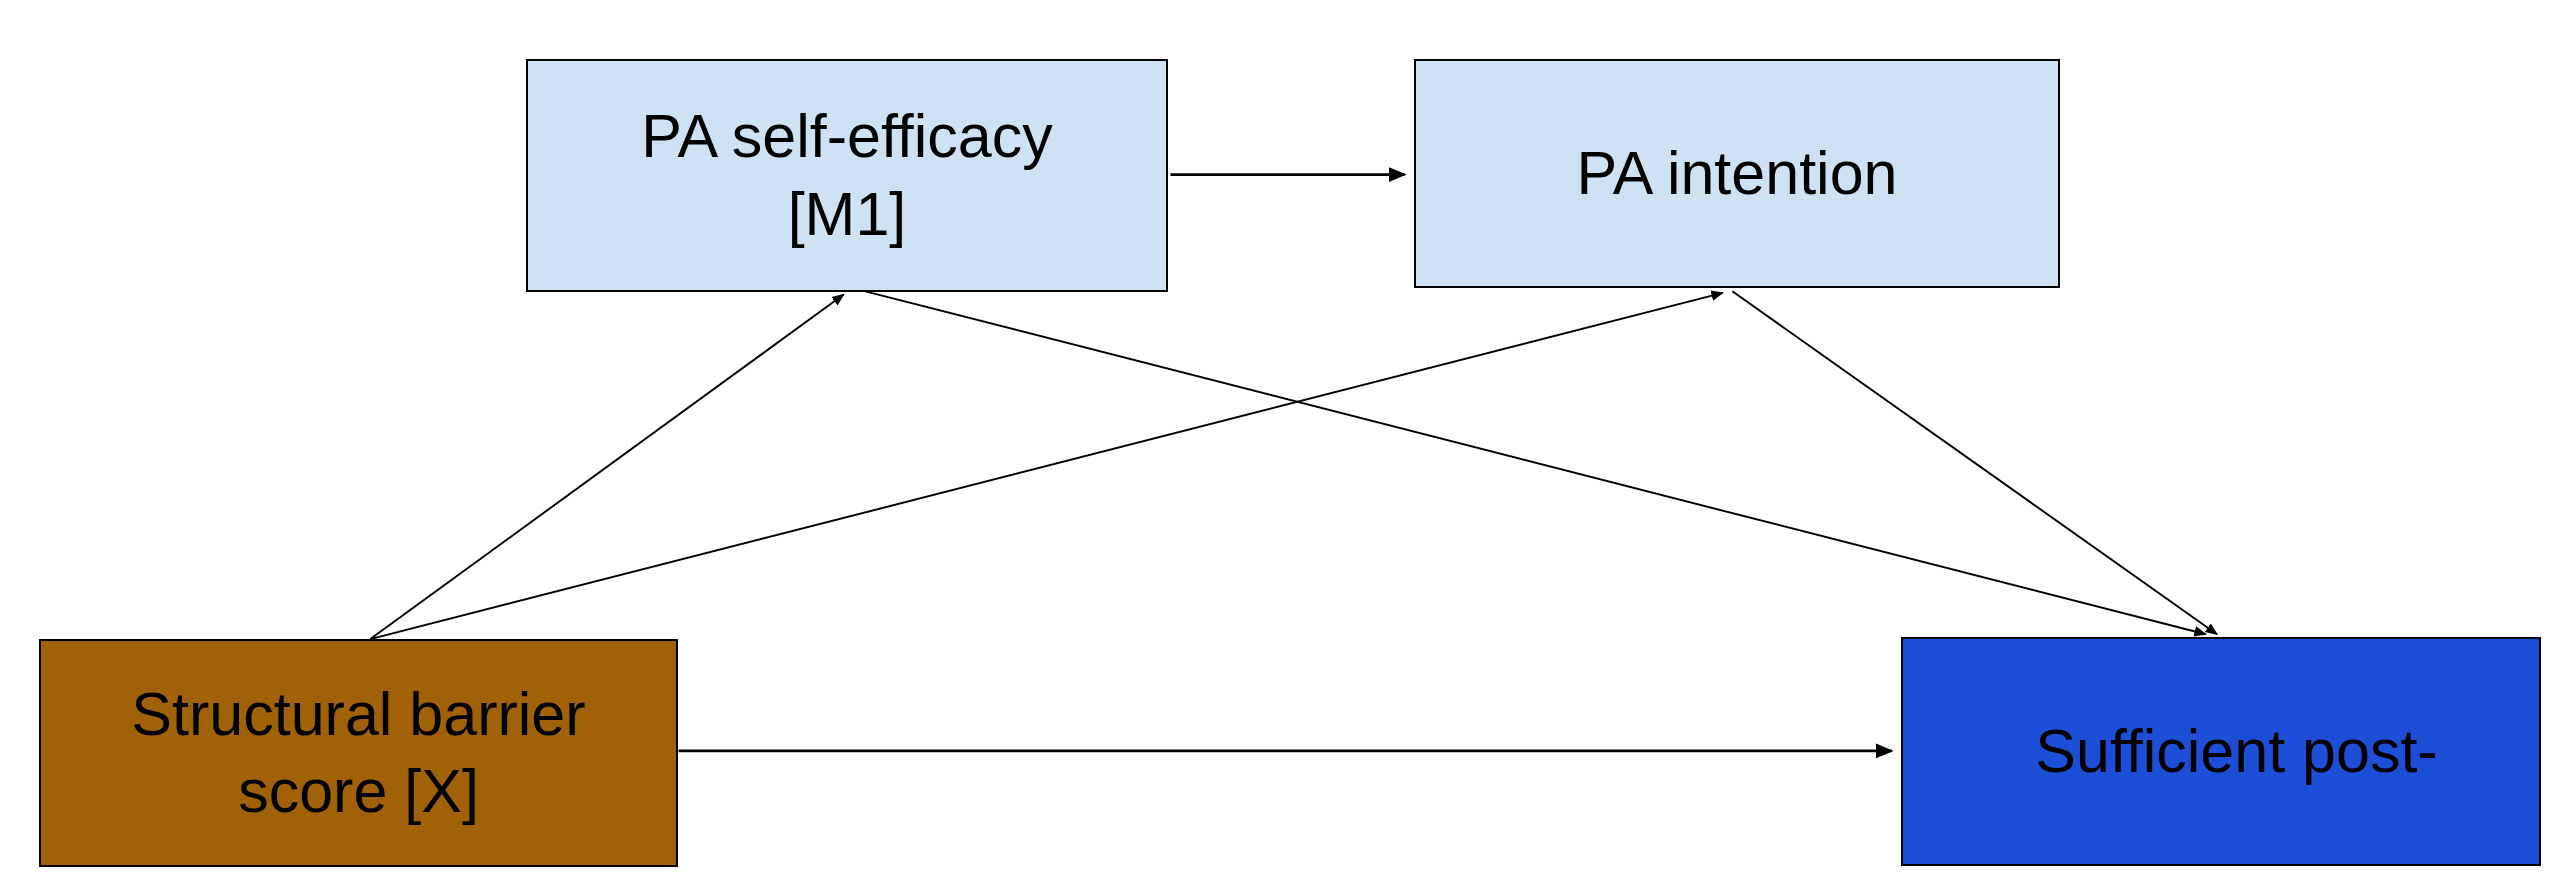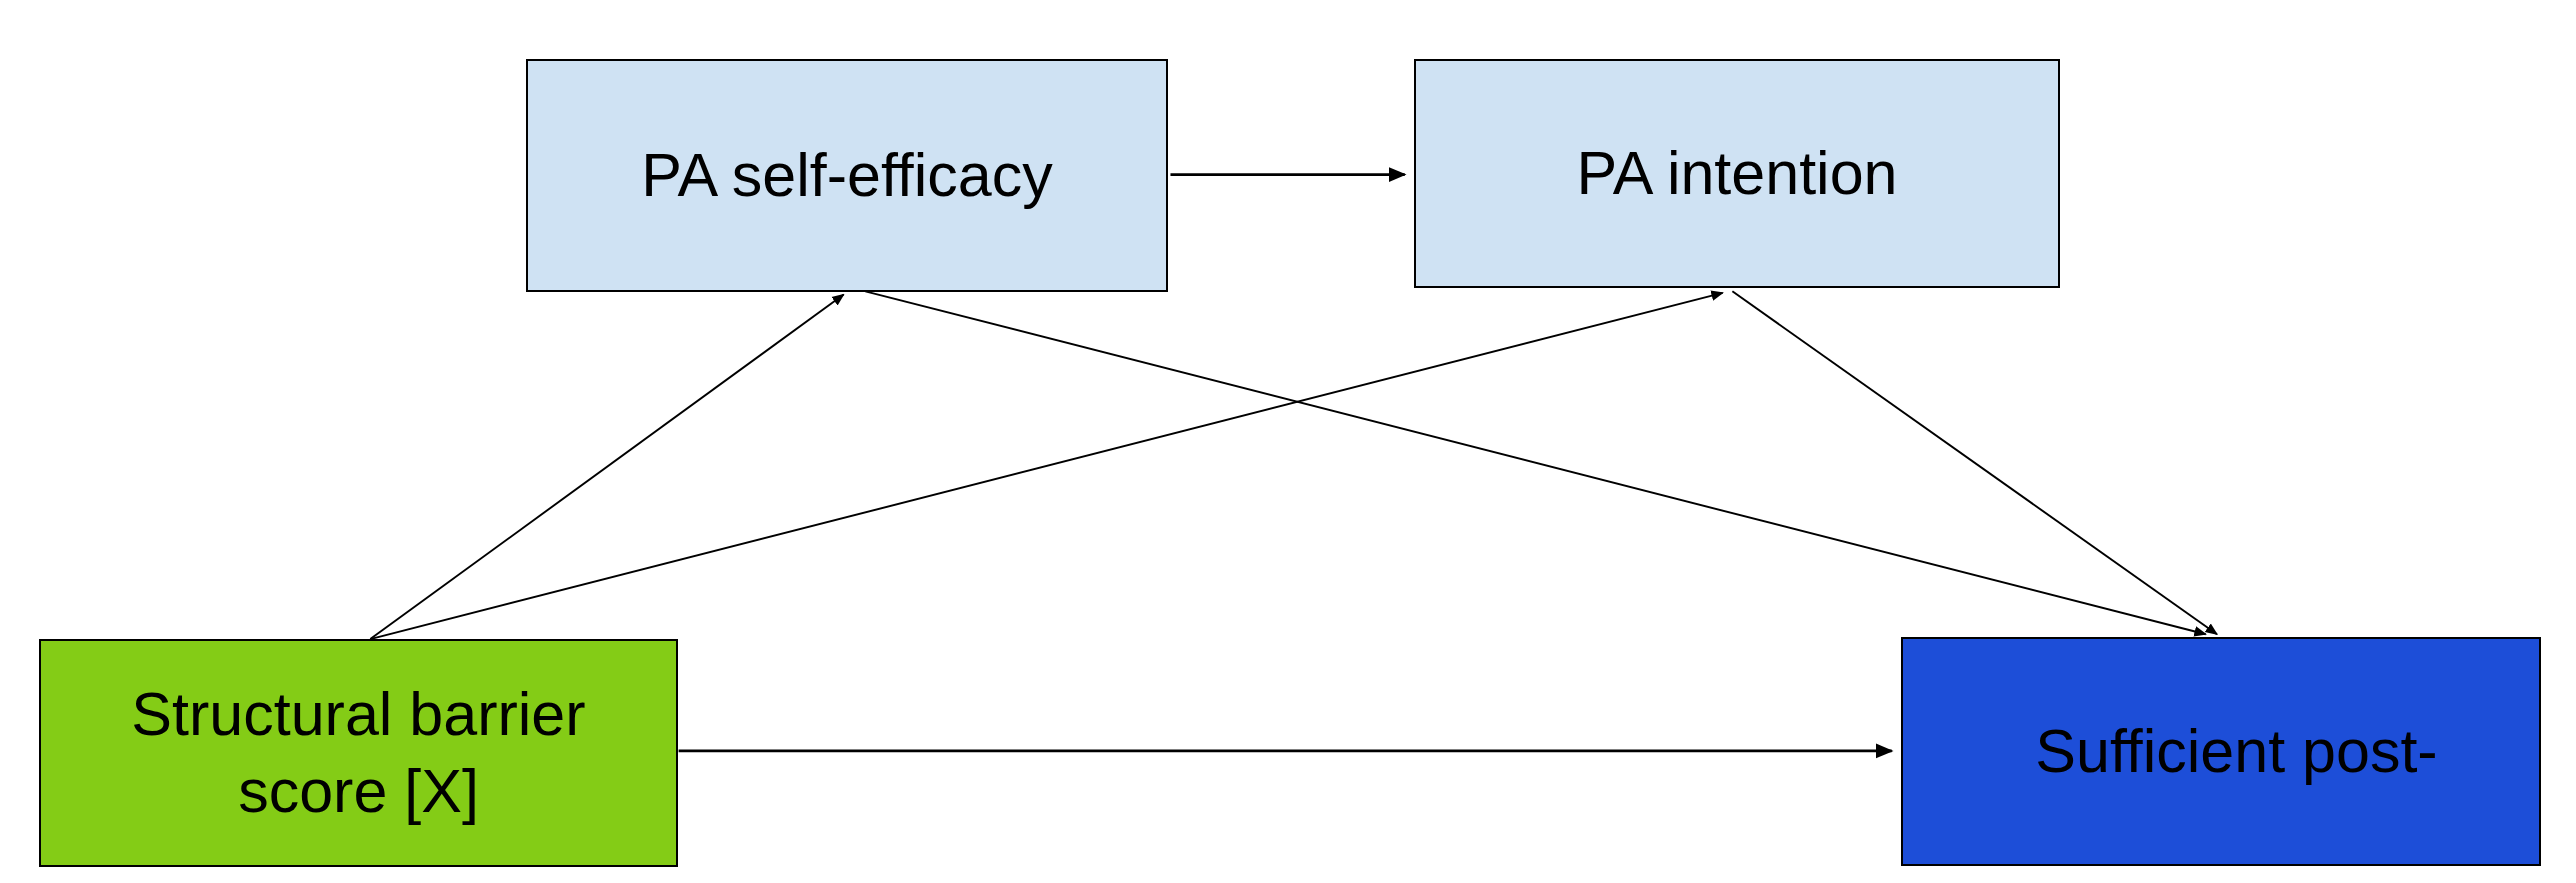--- a/index.html
+++ b/index.html
@@ -31,21 +31,21 @@
     flex-direction: column;
     align-items: center;
     justify-content: center;
     text-align: center;
     font-size: 61px;
     line-height: 1.27;
     color: #000000;
     white-space: nowrap;
   }
   .node-mediator { background: #cfe2f3; }
-  .node-x        { background: #84cc16; align-items: center; }
+  .node-x        { background: #a16207; align-items: center; }
   .node-y        { background: #1d4ed8; padding-left: 31px; }
 
   #node-m1 { left: 526px;  top: 35px;  width: 642px; height: 233px; }
   #node-m2 { left: 1414px; top: 35px;  width: 646px; height: 229px; }
   #node-x  { left: 39px;   top: 615px; width: 639px; height: 228px; }
   #node-y  { left: 1901px; top: 613px; width: 640px; height: 229px; }
 </style>
 </head>
 <body>
 
@@ -66,20 +66,21 @@
 
     <line x1="1075" y1="332" x2="2740" y2="758" stroke="#000000" stroke-width="2.4" marker-end="url(#ah)"></line>
 
     <line x1="2152" y1="332" x2="2754" y2="758" stroke="#000000" stroke-width="2.4" marker-end="url(#ah)"></line>
 
     <line x1="843" y1="903" x2="2350" y2="903" stroke="#000000" stroke-width="3.4" marker-end="url(#ah)"></line>
   </svg>
 
   <div id="node-m1" class="node node-mediator">
     <span>PA self-efficacy</span>
+    <span>[M1]</span>
   </div>
 
   <div id="node-m2" class="node node-mediator">
     <span>PA intention</span>
   </div>
 
   <div id="node-x" class="node node-x">
     <span>Structural barrier</span>
     <span>score [X]</span>
   </div>

